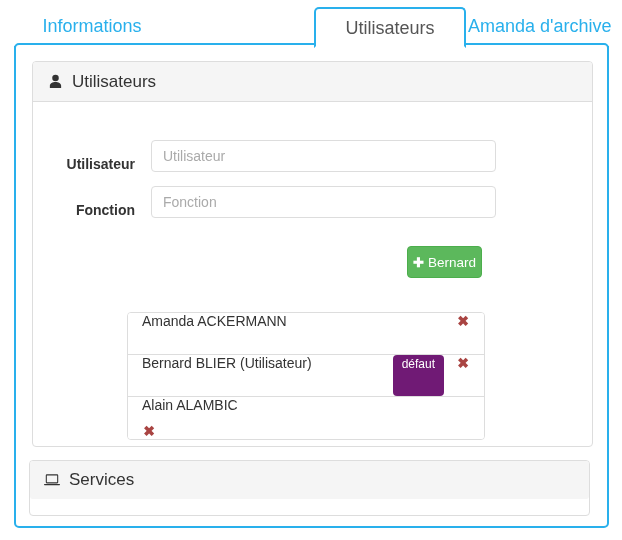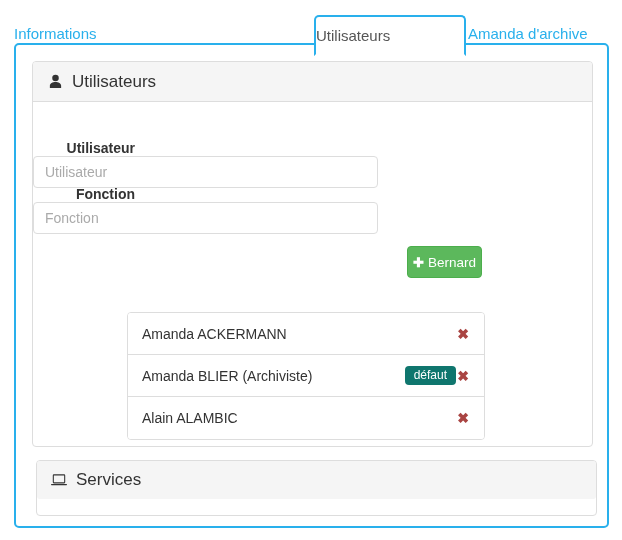--- a/index.html
+++ b/index.html
@@ -19,26 +19,26 @@
   
   .tabs-row {
     position: absolute;
     left: 14px;
     top: 3px;
     width: 595px;
     height: 42px;
   }
   .tab {
     position: absolute;
-    top: 12px;
+    top: 4px;
     height: 41px;
     box-sizing: border-box;
-    text-align: left;
+    text-align: center;
     line-height: 38px;
-    font-size: 15px;
+    font-size: 18px;
     color: #29b0ec;
     cursor: pointer;
     white-space: nowrap;
   }
   .tab.inactive {
     border-bottom: 2px solid #29b0ec;
   }
   .tab.active {
     color: #555555;
     background: #ffffff;
@@ -73,21 +73,21 @@
     border-radius: 4px;
     background: #ffffff;
   }
   .panel-users {
     left: 16px;
     top: 16px;
     width: 561px;
     height: 386px;
   }
   .panel-services {
-    left: 20px;
+    left: 13px;
     top: 415px;
     width: 561px;
     height: 56px;
   }
   .panel-heading {
     box-sizing: border-box;
     height: 40px;
     background: #f5f5f5;
     border-bottom: 1px solid #dddddd;
     border-radius: 3px 3px 0 0;
@@ -117,22 +117,21 @@
   .panel-body {
     padding: 0;
     position: relative;
     height: 345px;
   }
 
   
   .form-group {
     position: absolute;
     display: flex;
-    align-items: flex-start;
-    flex-direction: column;
+    align-items: flex-end;
   }
   #group-user { left: 0; top: 38px; }
   #group-fonction { left: 0; top: 84px; }
   .form-label {
     width: 118px;
     text-align: right;
     padding-right: 16px;
     box-sizing: border-box;
     font-weight: bold;
     font-size: 14px;
@@ -191,38 +190,38 @@
     border: 1px solid #dddddd;
     border-radius: 4px;
     overflow: hidden;
     background: #ffffff;
   }
   .list-item {
     position: relative;
     height: 42px;
     box-sizing: border-box;
     display: flex;
-    align-items: center;
     padding: 0 14px;
     border-bottom: 1px solid #dddddd;
     background: #ffffff;
   }
-  .list-item:last-child { border-bottom: none; }
+  .list-item:last-child { border-bottom: none; flex-direction: column; }
   .list-item-label {
     flex: 1;
     font-size: 14px;
     color: #333333;
   }
   .badge-default {
     display: inline-block;
-    background: #0f766e;
+    background: #701a75;
     color: #ffffff;
     border-radius: 4px;
     font-size: 12px;
     padding: 3px 9px;
+    margin-right: 12px;
     line-height: 1.1;
   }
   .delete-icon {
     color: #a94442;
     font-size: 14px;
     font-weight: bold;
     cursor: pointer;
     width: 14px;
     text-align: center;
   }
@@ -271,21 +270,21 @@
         <span class="plus-icon">✚</span>
         <span>Bernard</span>
       </button>
 
       <div class="list-group">
         <div class="list-item">
           <span class="list-item-label">Amanda ACKERMANN</span>
           <span class="delete-icon">✖</span>
         </div>
         <div class="list-item">
-          <span class="list-item-label">Amanda BLIER (Archiviste)</span>
+          <span class="list-item-label">Bernard BLIER (Utilisateur)</span>
           <span class="badge-default">défaut</span>
           <span class="delete-icon">✖</span>
         </div>
         <div class="list-item">
           <span class="list-item-label">Alain ALAMBIC</span>
           <span class="delete-icon">✖</span>
         </div>
       </div>
 
     </div>

